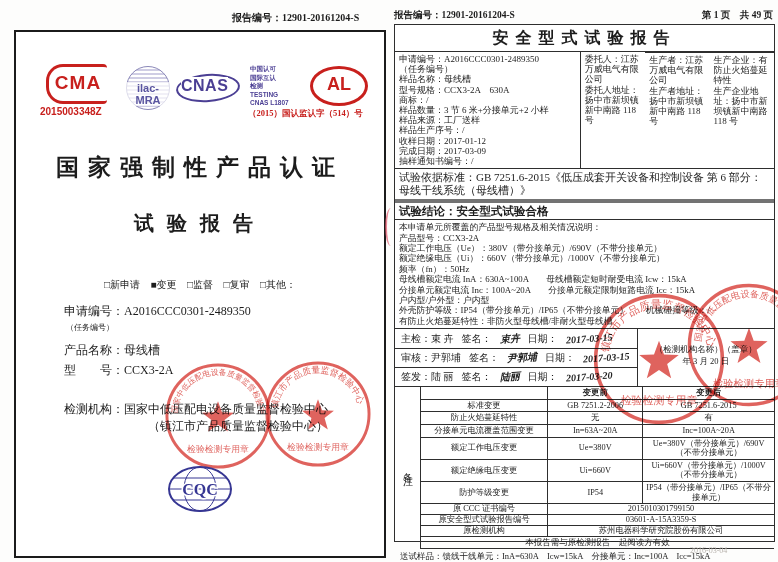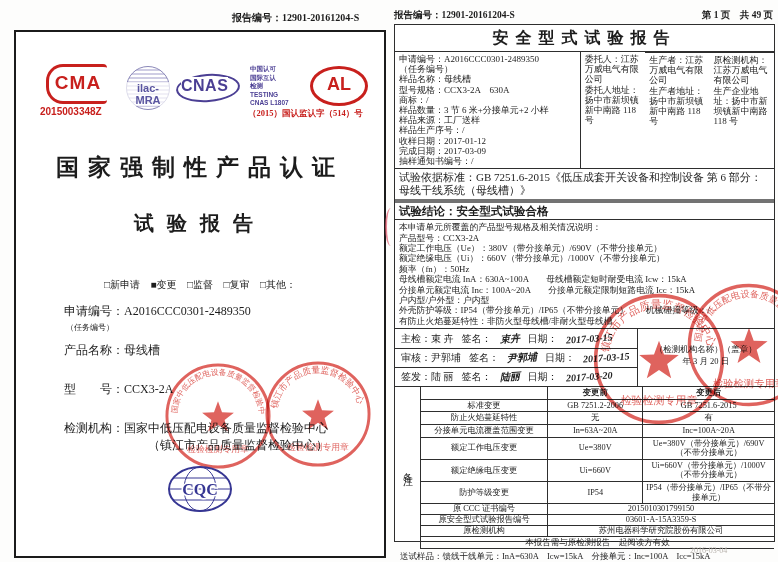--- a/index.html
+++ b/index.html
@@ -126,21 +126,21 @@
     </div>
 
     <div class="lp-fields">
       <div class="fld">
         <span>申请编号：</span><span>A2016CCC0301-2489350</span>
       </div>
       <div class="fld-note">（任务编号）</div>
       <div class="fld">
         <span>产品名称：</span><span>母线槽</span>
       </div>
-      <div class="fld" style="margin-top:24px;font-family:Liberation Serif, serif;">
+      <div class="fld" style="margin-top:5px;font-family:Liberation Serif, serif;">
         <span>型　　号：</span><span>CCX3-2A</span>
       </div>
       <div class="fld-gap"></div>
       <div class="fld">
         <span>检测机构：</span><span>国家中低压配电设备质量监督检验中心</span>
       </div>
       <div class="fld fld-indent">（镇江市产品质量监督检验中心）</div>
     </div>
 
     <svg class="stamp" style="left:148px;top:330px;" width="108" height="108" viewBox="0 0 110 110">
@@ -195,21 +195,21 @@
       <div class="rp-info-r">
         <div class="rp-block">
           <div>委托人：江苏万威电气有限公司</div>
           <div>委托人地址：扬中市新坝镇新中南路 118 号</div>
         </div>
         <div class="rp-block">
           <div>生产者：江苏万威电气有限公司</div>
           <div>生产者地址：扬中市新坝镇新中南路 118 号</div>
         </div>
         <div class="rp-block">
-          <div>原检测机构：江苏万威电气有限公司</div>
+          <div>生产企业：有防止火焰蔓延特性</div>
           <div>生产企业地址：扬中市新坝镇新中南路 118 号</div>
         </div>
       </div>
     </div>
 
     <div class="rp-std">
       <div>试验依据标准：GB 7251.6-2015《低压成套开关设备和控制设备 第 6 部分：</div>
       <div>母线干线系统（母线槽）》</div>
     </div>
 

